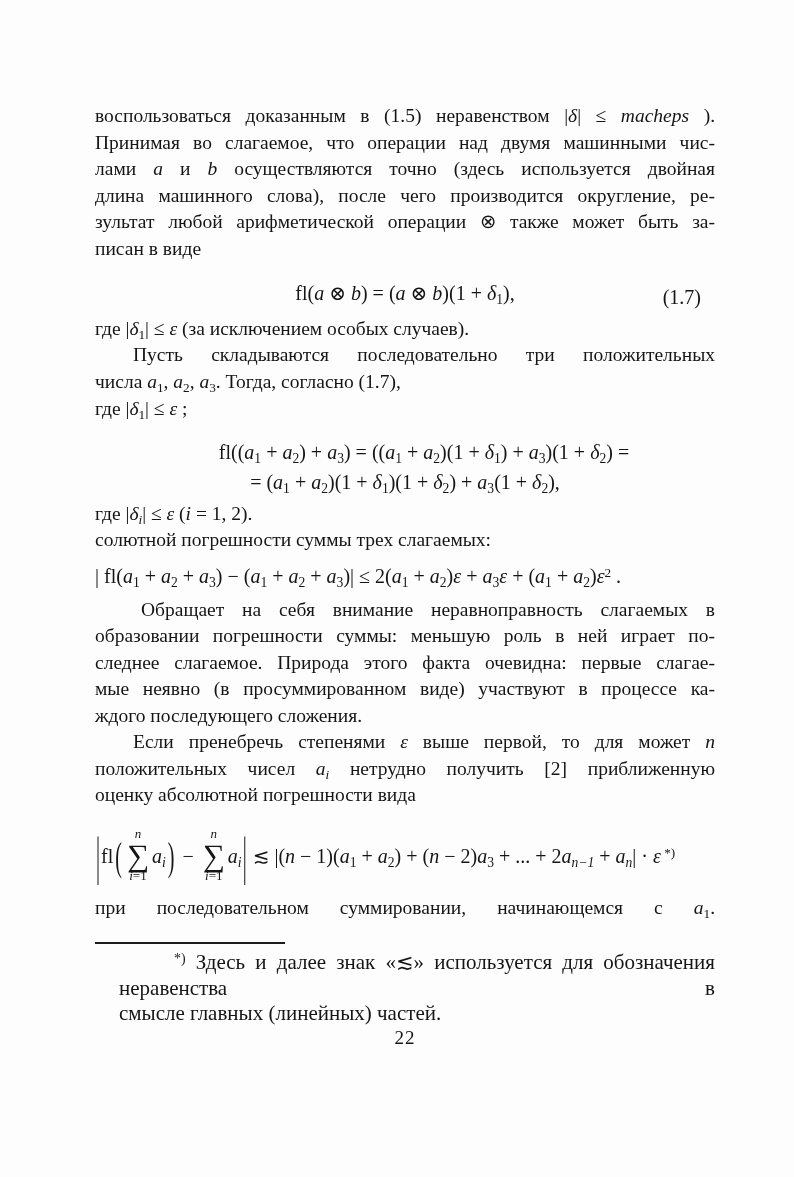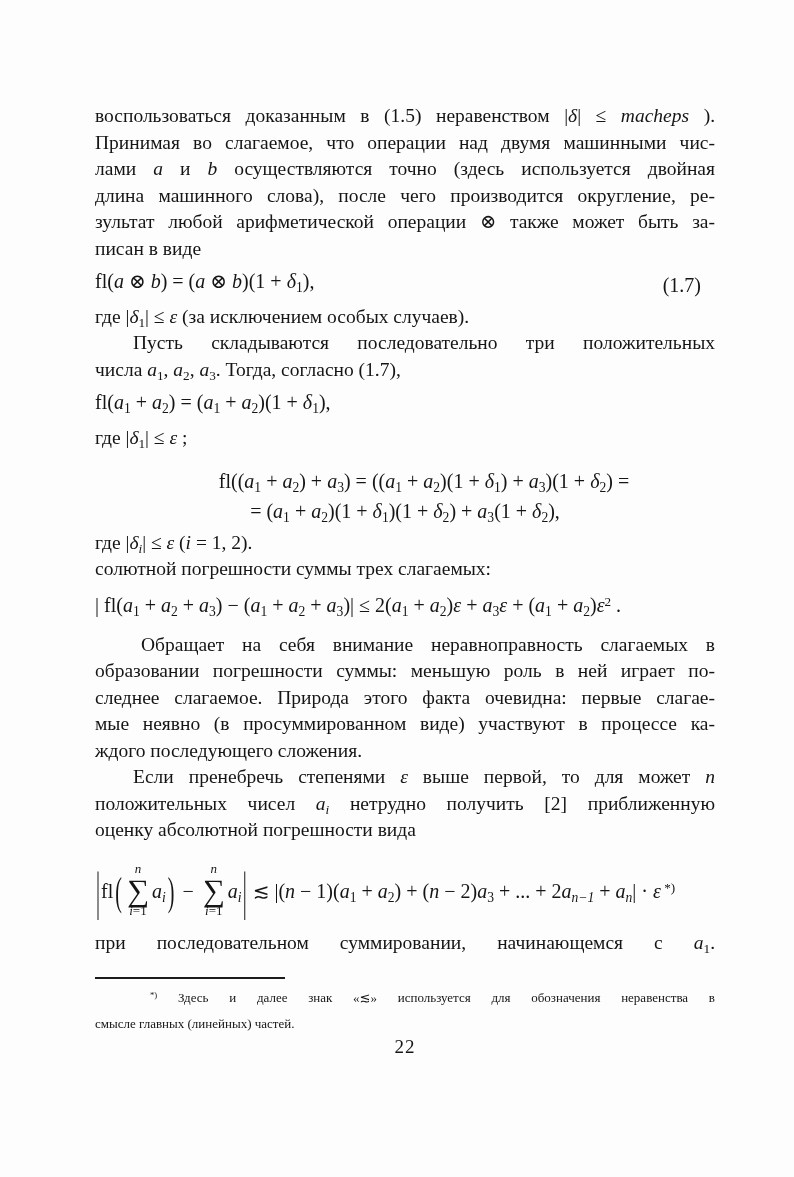--- a/index.html
+++ b/index.html
@@ -6,42 +6,42 @@
   .page{
     position:relative;
     width:794px;height:1177px;
     background:#fdfdfd;
     color:#151515;
     font-family:"Liberation Serif","DejaVu Serif",serif;
     box-sizing:border-box;
     padding:103px 79px 0 95px;
     overflow:hidden;
   }
-  .ln{font-size:19.5px;line-height:26.5px;text-align:justify;}
+  .ln{font-size:19.5px;line-height:26.5px;text-align:justify;font-family:Liberation Serif, serif;}
   .ln.jst{text-align-last:justify;}
   .it{font-style:italic;}
   sub{font-size:0.68em;line-height:0;vertical-align:-0.30em;}
   sup{font-size:0.66em;line-height:0;vertical-align:0.45em;}
   .gl{font-size:19.5px;line-height:27px;text-align:left;}
   .formula{font-size:20px;line-height:30px;}
-  .f-center{text-align:left;margin:4px 0 7px;position:relative;}
+  .f-center{text-align:center;margin:16px 0 7px;position:relative;}
   .eqno{position:absolute;right:14px;top:4px;}
   .f3a{text-align:center;padding-left:38px;margin-top:15px;}
   .f3b{text-align:center;margin-bottom:3px;}
-  .f4{text-align:left;margin:7px 0 12px;}
+  .f4{text-align:left;margin:7px 0 6px;}
   .f5{display:flex;align-items:center;margin:10px 0 2px;font-size:20px;line-height:1;height:74px;}
   .tallbar{display:inline-block;transform:scaleY(2.6);transform-origin:center;margin:0 1px;}
   .bigp{display:inline-block;transform:scaleY(2.05);transform-origin:center;margin:0 2px;}
   .sumblk{display:inline-flex;flex-direction:column;align-items:center;margin:0 3px;line-height:1;}
   .sumlim{font-size:13px;line-height:1.15;}
   .sigma{font-size:31px;line-height:0.9;}
   .mx{margin:0 6px;}
   .rhs{margin-left:5px;line-height:1.4;}
   .fnrule{width:190px;border-top:2px solid #1c1c1c;margin-top:21px;}
-  .fn .ln{font-size:13px;line-height:25.5px;}
+  .fn .ln{font-size:21px;line-height:25.5px;margin-left:24px;}
   .fnwrap{margin-top:6px;}
   .pgnum{text-align:center;font-size:19px;letter-spacing:1px;}
 </style>
 </head>
 <body>
 
 <div class="page">
 
   <div>
       <div class="ln jst"><span>воспользоваться доказанным в (1.5) неравенством </span><span>|</span><span class="it">δ</span><span>| ≤ </span><span class="it">macheps</span><span> ).</span></div>
@@ -57,23 +57,20 @@
     <span class="eqno">(1.7)</span>
   </div>
 
   <div class="gl"><span>где </span><span>|</span><span class="it">δ</span><sub>1</sub><span>| ≤ </span><span class="it">ε</span><span> (за исключением особых случаев).</span></div>
 
   <div>
       <div class="ln jst" style="text-indent: 38px;"><span>Пусть складываются последовательно три положительных</span></div>
       <div class="ln"><span>числа </span><span class="it">a</span><sub>1</sub><span>, </span><span class="it">a</span><sub>2</sub><span>, </span><span class="it">a</span><sub>3</sub><span>. Тогда, согласно (1.7),</span></div>
     </div>
 
-  <div class="formula f-center">
-    <span><span>fl(</span><span class="it">a</span><sub>1</sub><span> + </span><span class="it">a</span><sub>2</sub><span>) = (</span><span class="it">a</span><sub>1</sub><span> + </span><span class="it">a</span><sub>2</sub><span>)(1 + </span><span class="it">δ</span><sub>1</sub><span>),</span></span>
-  </div>
 
   <div class="gl"><span>где </span><span>|</span><span class="it">δ</span><sub>1</sub><span>| ≤ </span><span class="it">ε</span><span> ;</span></div>
 
   <div class="formula f3a"><span>fl((</span><span class="it">a</span><sub>1</sub><span> + </span><span class="it">a</span><sub>2</sub><span>) + </span><span class="it">a</span><sub>3</sub><span>) = ((</span><span class="it">a</span><sub>1</sub><span> + </span><span class="it">a</span><sub>2</sub><span>)(1 + </span><span class="it">δ</span><sub>1</sub><span>) + </span><span class="it">a</span><sub>3</sub><span>)(1 + </span><span class="it">δ</span><sub>2</sub><span>) =</span></div>
   <div class="formula f3b"><span>= (</span><span class="it">a</span><sub>1</sub><span> + </span><span class="it">a</span><sub>2</sub><span>)(1 + </span><span class="it">δ</span><sub>1</sub><span>)(1 + </span><span class="it">δ</span><sub>2</sub><span>) + </span><span class="it">a</span><sub>3</sub><span>(1 + </span><span class="it">δ</span><sub>2</sub><span>),</span></div>
 
   <div class="gl"><span>где </span><span>|</span><span class="it">δ</span><sub class="it">i</sub><span>| ≤ </span><span class="it">ε</span><span>  (</span><span class="it">i</span><span> = 1, 2).</span></div>
 
   <div>
       <div class="ln"><span>солютной погрешности суммы трех слагаемых:</span></div>

